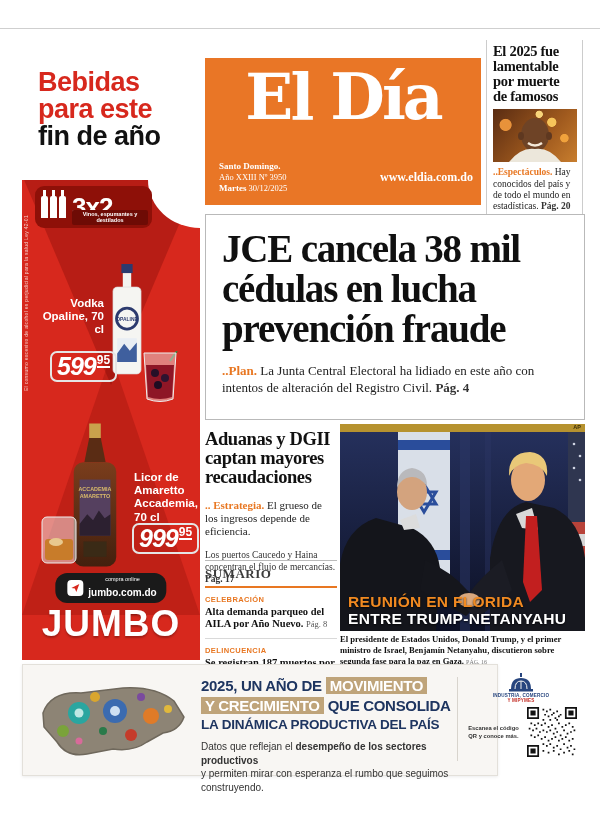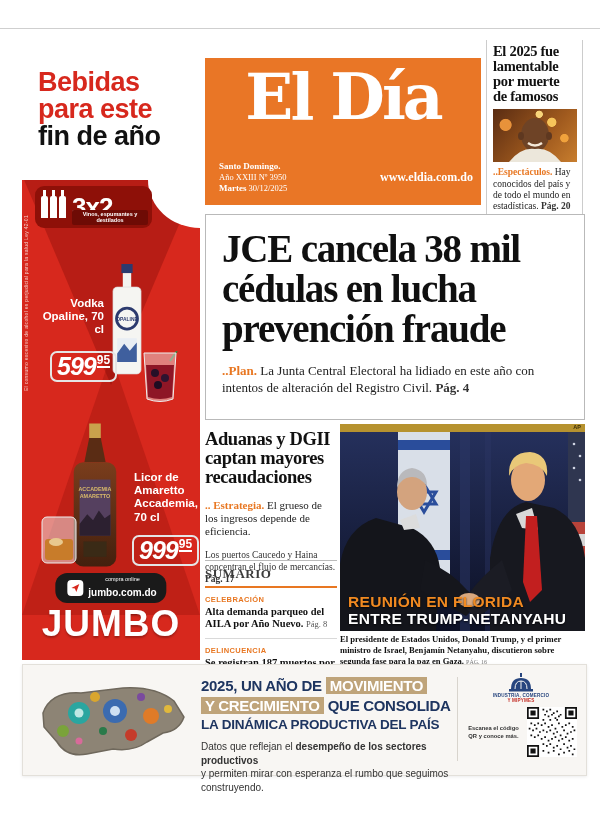--- a/index.html
+++ b/index.html
@@ -35,21 +35,21 @@
   .price{position:absolute;display:inline-flex;align-items:flex-start;border:2px solid #e5e5e5;
          border-radius:7px;padding:1px 5px;color:#fff;font-weight:bold;}
   .price-main{font-size:25px;line-height:1;font-style:italic;letter-spacing:-1px;}
   .price-cents{font-size:12px;line-height:1;border-bottom:2px solid #fff;margin-left:1px;}
   .price-vodka{left:28px;top:118px;}
   .amar-zone{position:absolute;left:0;top:368px;width:174px;height:150px;}
   .amar-svg{position:absolute;left:44px;top:0px;}
   .tumbler-svg{position:absolute;left:16px;top:92px;}
   .prod-name-l{position:absolute;left:112px;top:48px;width:62px;text-align:left;color:#fff;
                font-weight:bold;font-size:11.5px;line-height:1.15;}
-  .price-amar{left:110px;top:112px;justify-content:center;}
+  .price-amar{left:110px;top:100px;justify-content:center;}
   .online-pill{position:absolute;left:50%;transform:translateX(-50%);top:518px;background:#1a1a1a;
                border-radius:12px;display:flex;align-items:center;padding:3px 10px 3px 12px;gap:5px;}
   .online-ico{width:16px;height:16px;background:#fff;border-radius:4px;display:flex;align-items:center;justify-content:center;}
   .online-ico svg{display:block;}
   .online-txt{color:#fff;line-height:1.1;}
   .online-small{font-size:5.5px;display:block;text-align:center;}
   .online-url{font-size:10px;font-weight:bold;}
   .jumbo{position:absolute;left:0;right:0;top:548px;text-align:center;color:#fff;font-weight:bold;
          font-size:37px;letter-spacing:1px;text-shadow:0 2px 2px rgba(0,0,0,.25);}
   .ad-legal{position:absolute;left:1px;top:160px;writing-mode:vertical-rl;transform:rotate(180deg);
@@ -111,21 +111,21 @@
   .photo svg{position:absolute;left:0;top:8px;}
   .photo-overlay{position:absolute;left:8px;bottom:4px;line-height:1.05;font-weight:bold;font-size:15.5px;
                  letter-spacing:.3px;text-shadow:0 1px 2px rgba(0,0,0,.8);}
   .ov1{color:#f18a21;}
   .ov2{color:#fff;}
   .photo-caption{position:absolute;left:340px;top:634px;width:245px;font-family:"Liberation Serif",serif;
                  font-weight:bold;font-size:8.6px;line-height:1.3;color:#111;}
   .photo-caption .pg{font-size:6px;color:#777;font-weight:normal;}
 
   
-  .banner{position:absolute;left:22px;top:664px;width:565px;height:112px;background:#f8f6f3;
+  .banner{position:absolute;left:22px;top:664px;width:476px;height:112px;background:#f8f6f3;
           border:1px solid #e3e0da;box-sizing:border-box;box-shadow:0 1px 3px rgba(0,0,0,.08);}
   .banner-map{position:absolute;left:10px;top:6px;}
   .banner-text{position:absolute;left:178px;top:12px;width:252px;}
   .bt-line{display:flex;align-items:center;gap:4px;margin-bottom:3px;}
   .bt-navy{color:#1e3560;font-weight:bold;font-size:15px;letter-spacing:-0.3px;}
   .bt-badge{background:#bfa47a;color:#fff;font-weight:bold;font-size:15px;padding:0 4px;letter-spacing:-0.3px;}
   .bt-line3{color:#1e3560;font-weight:bold;font-size:13.5px;letter-spacing:-0.2px;margin-top:1px;}
   .bt-body{margin-top:8px;font-size:10px;line-height:1.35;color:#333;}
   .banner-div{position:absolute;left:434px;top:12px;height:84px;border-left:1px solid #d8d4cd;}
   .banner-right{position:absolute;left:442px;top:8px;width:112px;}

